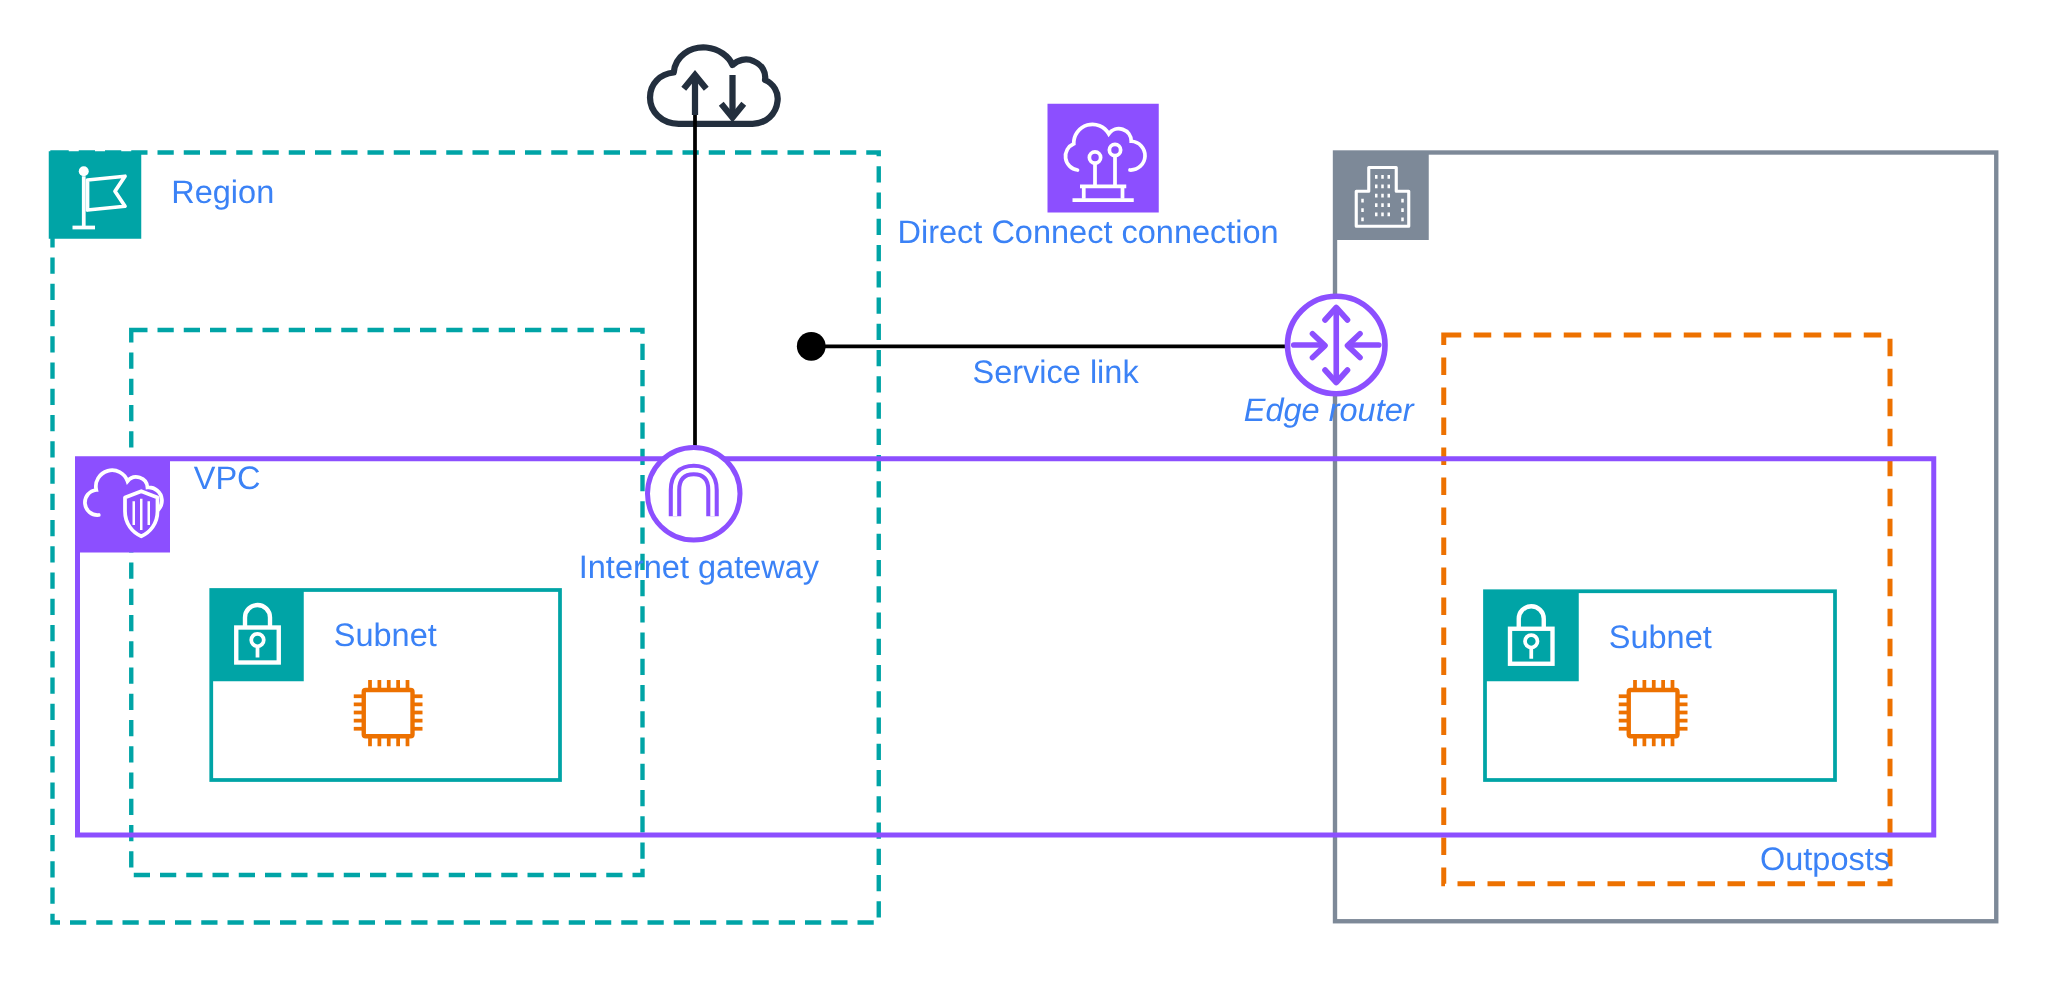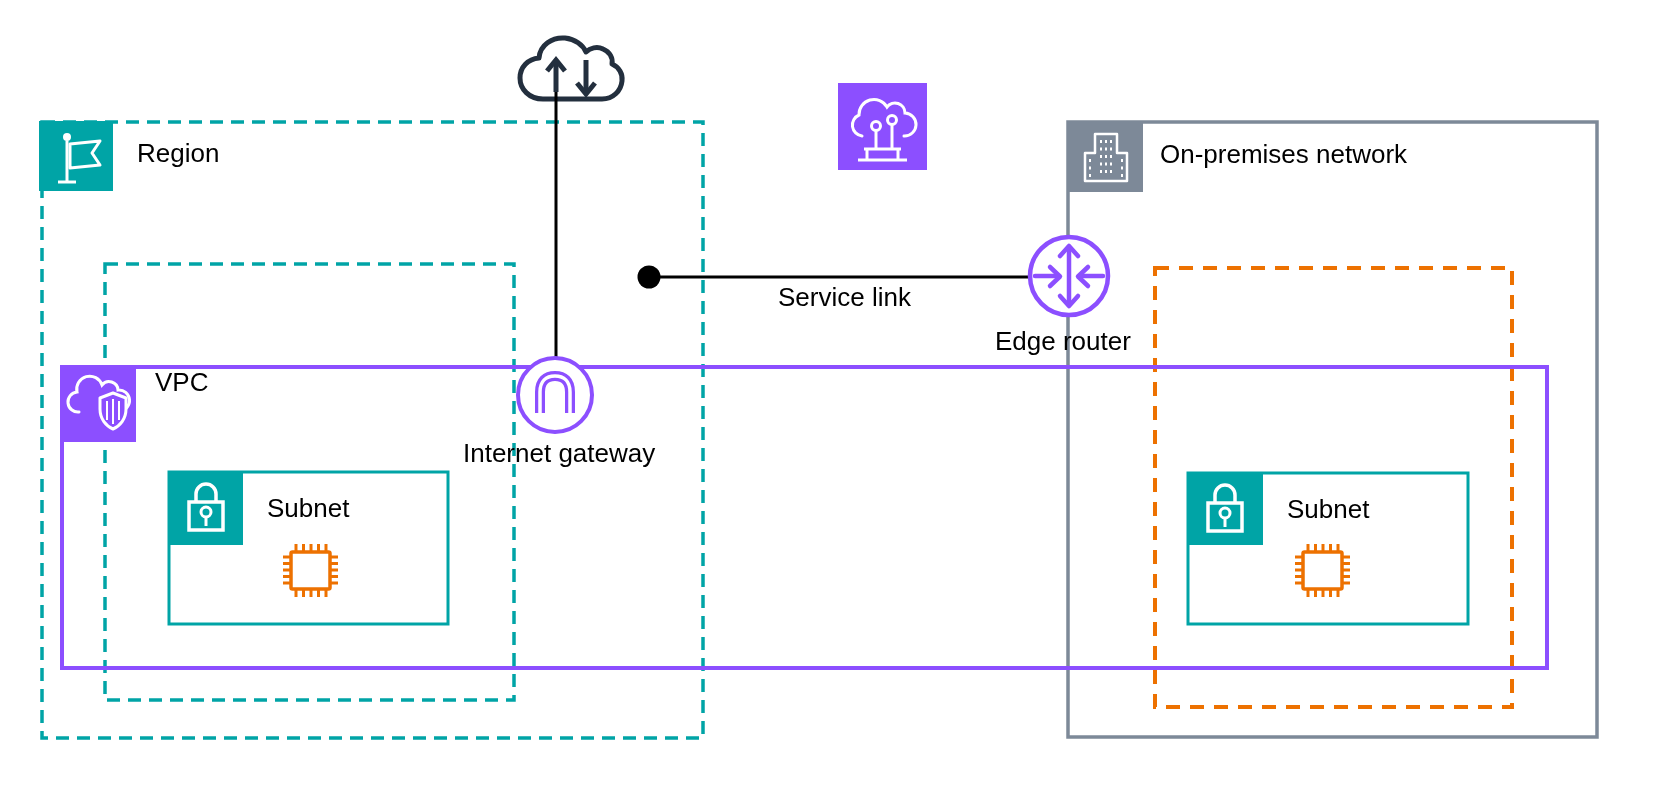--- a/index.html
+++ b/index.html
@@ -7,21 +7,21 @@
     position:relative;
     width:1654px; height:786px;
     background:#ffffff;
     font-family:"Liberation Sans", sans-serif;
     overflow:hidden;
   }
   #diagram-svg { position:absolute; left:0; top:0; }
   .label {
     position:absolute;
     font-size:26px;
-    color:#000000;
+    color:#3b82f6;
     white-space:nowrap;
     line-height:1.1;
   }
   .label-center { text-align:right; }
 </style>
 </head>
 <body>
 
 <div id="canvas">
 
@@ -185,23 +185,24 @@
 
   <div class="label" style="left:137px; top:139px;">Region</div>
 
 
   <div class="label" style="left:155px; top:368px;">VPC</div>
 
   <div class="label" style="left:267px; top:494px;">Subnet</div>
 
   <div class="label label-center" style="left:463px; top:439px; width:185px;">Internet gateway</div>
 
+  <div class="label" style="left:718px; top:171px;">Direct Connect connection</div>
 
   <div class="label" style="left:778px; top:283px;">Service link</div>
 
-  <div class="label" style="left:995px; top:327px;">Edge router</div>
-
-  <div class="label" style="left:1160px; top:140px;">On-premises network</div>
-
+  <div class="label" style="left:995px; top:314px;font-style:italic;">Edge router</div>
+
+
+  <div class="label label-center" style="left:1155px; top:673px; width:357px;">Outposts</div>
 
   <div class="label" style="left:1287px; top:495px;">Subnet</div>
 
 </div>
 
 </body></html>

